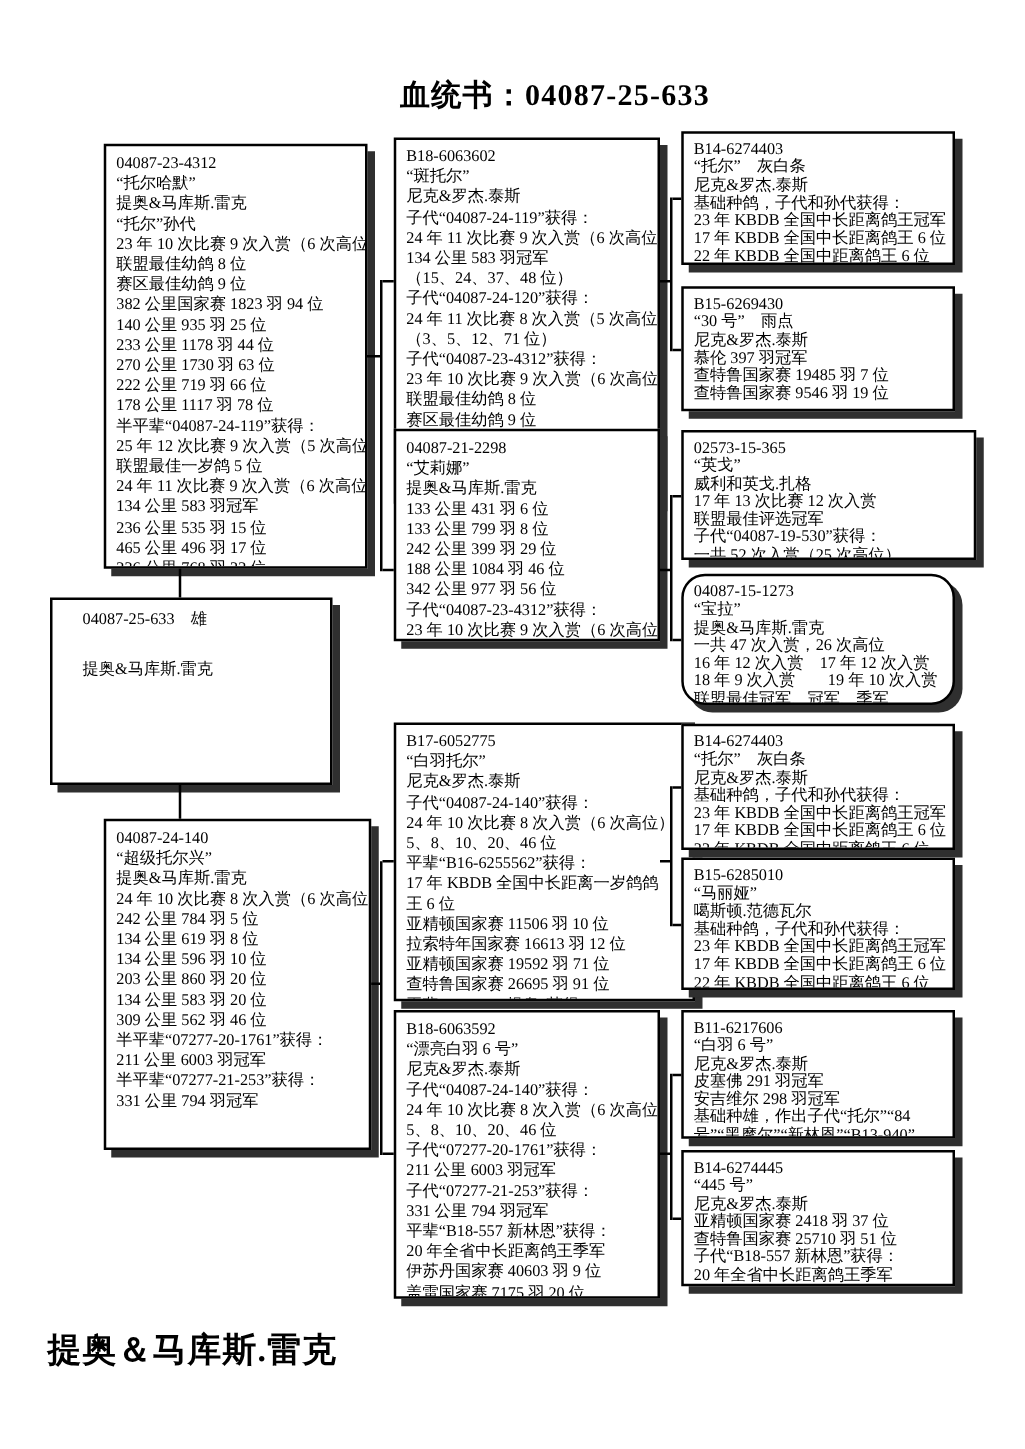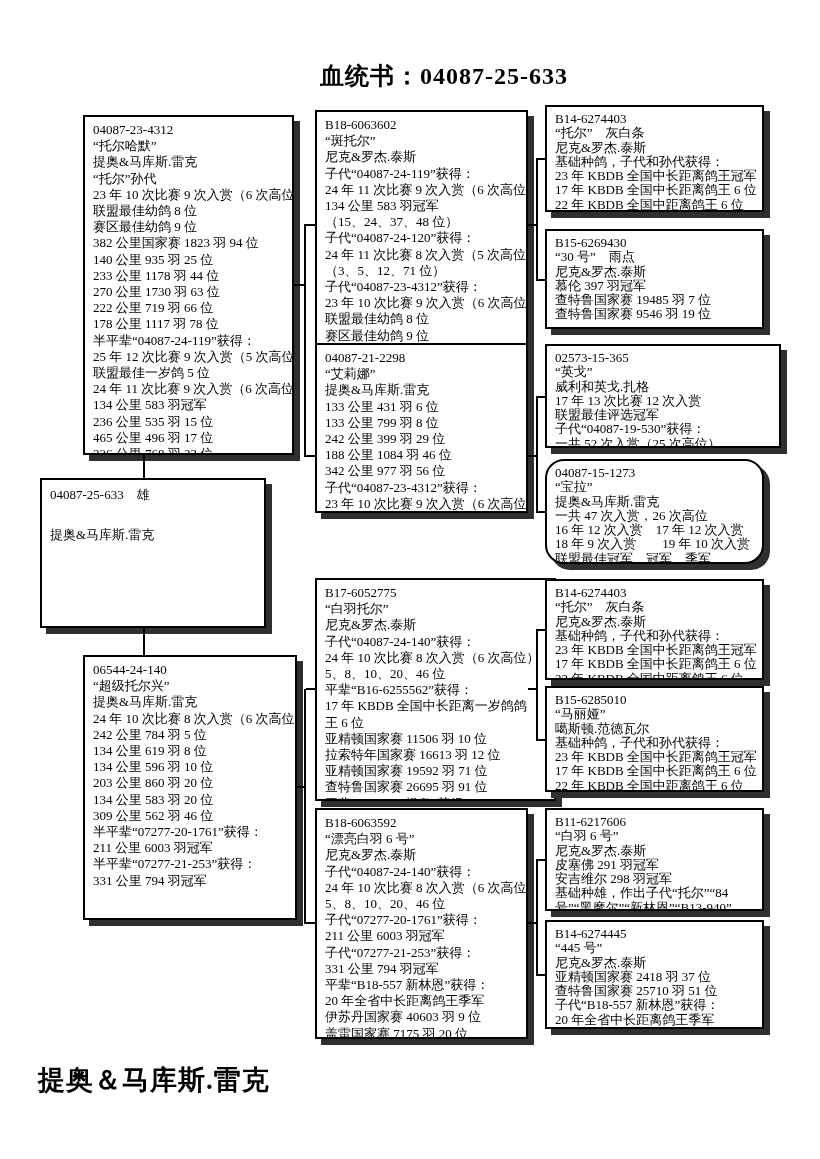--- a/index.html
+++ b/index.html
@@ -14,21 +14,21 @@
     font-size:24px;font-weight:bold;letter-spacing:1px;
   }
   .pbox{
     position:absolute;background:#fff;border:2px solid #000;
     box-shadow:6px 6px 0 0 #2f2f2f;
     box-sizing:border-box;padding:5px 3px 0 8px;
     font-size:13px;white-space:nowrap;overflow:hidden;
   }
   .lh-wide .pline{line-height:16.2px;min-height:16.2px;}
   .lh-tight .pline{line-height:14.3px;min-height:14.3px;}
-  .lh-subject .pline{line-height:20px;min-height:20px;}
+  .lh-subject .pline{line-height:20px;min-height:20px;margin-left:16px;}
   .connector{position:absolute;background:#000;}
   .footer-name{
     position:absolute;left:38px;top:1062px;
     font-size:27px;font-weight:bold;letter-spacing:1px;
   }
 </style>
 </head>
 <body>
 
 <div class="page-title">血统书：04087-25-633</div>
@@ -56,21 +56,21 @@
       <div class="pline">半平辈“04087-24-119”获得：</div>
       <div class="pline">25 年 12 次比赛 9 次入赏（5 次高位）</div>
       <div class="pline">联盟最佳一岁鸽 5 位</div>
       <div class="pline">24 年 11 次比赛 9 次入赏（6 次高位）</div>
       <div class="pline">134 公里 583 羽冠军</div>
       <div class="pline">236 公里 535 羽 15 位</div>
       <div class="pline">465 公里 496 羽 17 位</div>
       <div class="pline">236 公里 768 羽 22 位</div>
     </div>
     <div class="pbox lh-wide" style="left: 83px; top: 655px; width: 214px; height: 265px;">
-      <div class="pline">06544-24-140</div>
+      <div class="pline">04087-24-140</div>
       <div class="pline">“超级托尔兴”</div>
       <div class="pline">提奥&amp;马库斯.雷克</div>
       <div class="pline">24 年 10 次比赛 8 次入赏（6 次高位）</div>
       <div class="pline">242 公里 784 羽 5 位</div>
       <div class="pline">134 公里 619 羽 8 位</div>
       <div class="pline">134 公里 596 羽 10 位</div>
       <div class="pline">203 公里 860 羽 20 位</div>
       <div class="pline">134 公里 583 羽 20 位</div>
       <div class="pline">309 公里 562 羽 46 位</div>
       <div class="pline">半平辈“07277-20-1761”获得：</div>

